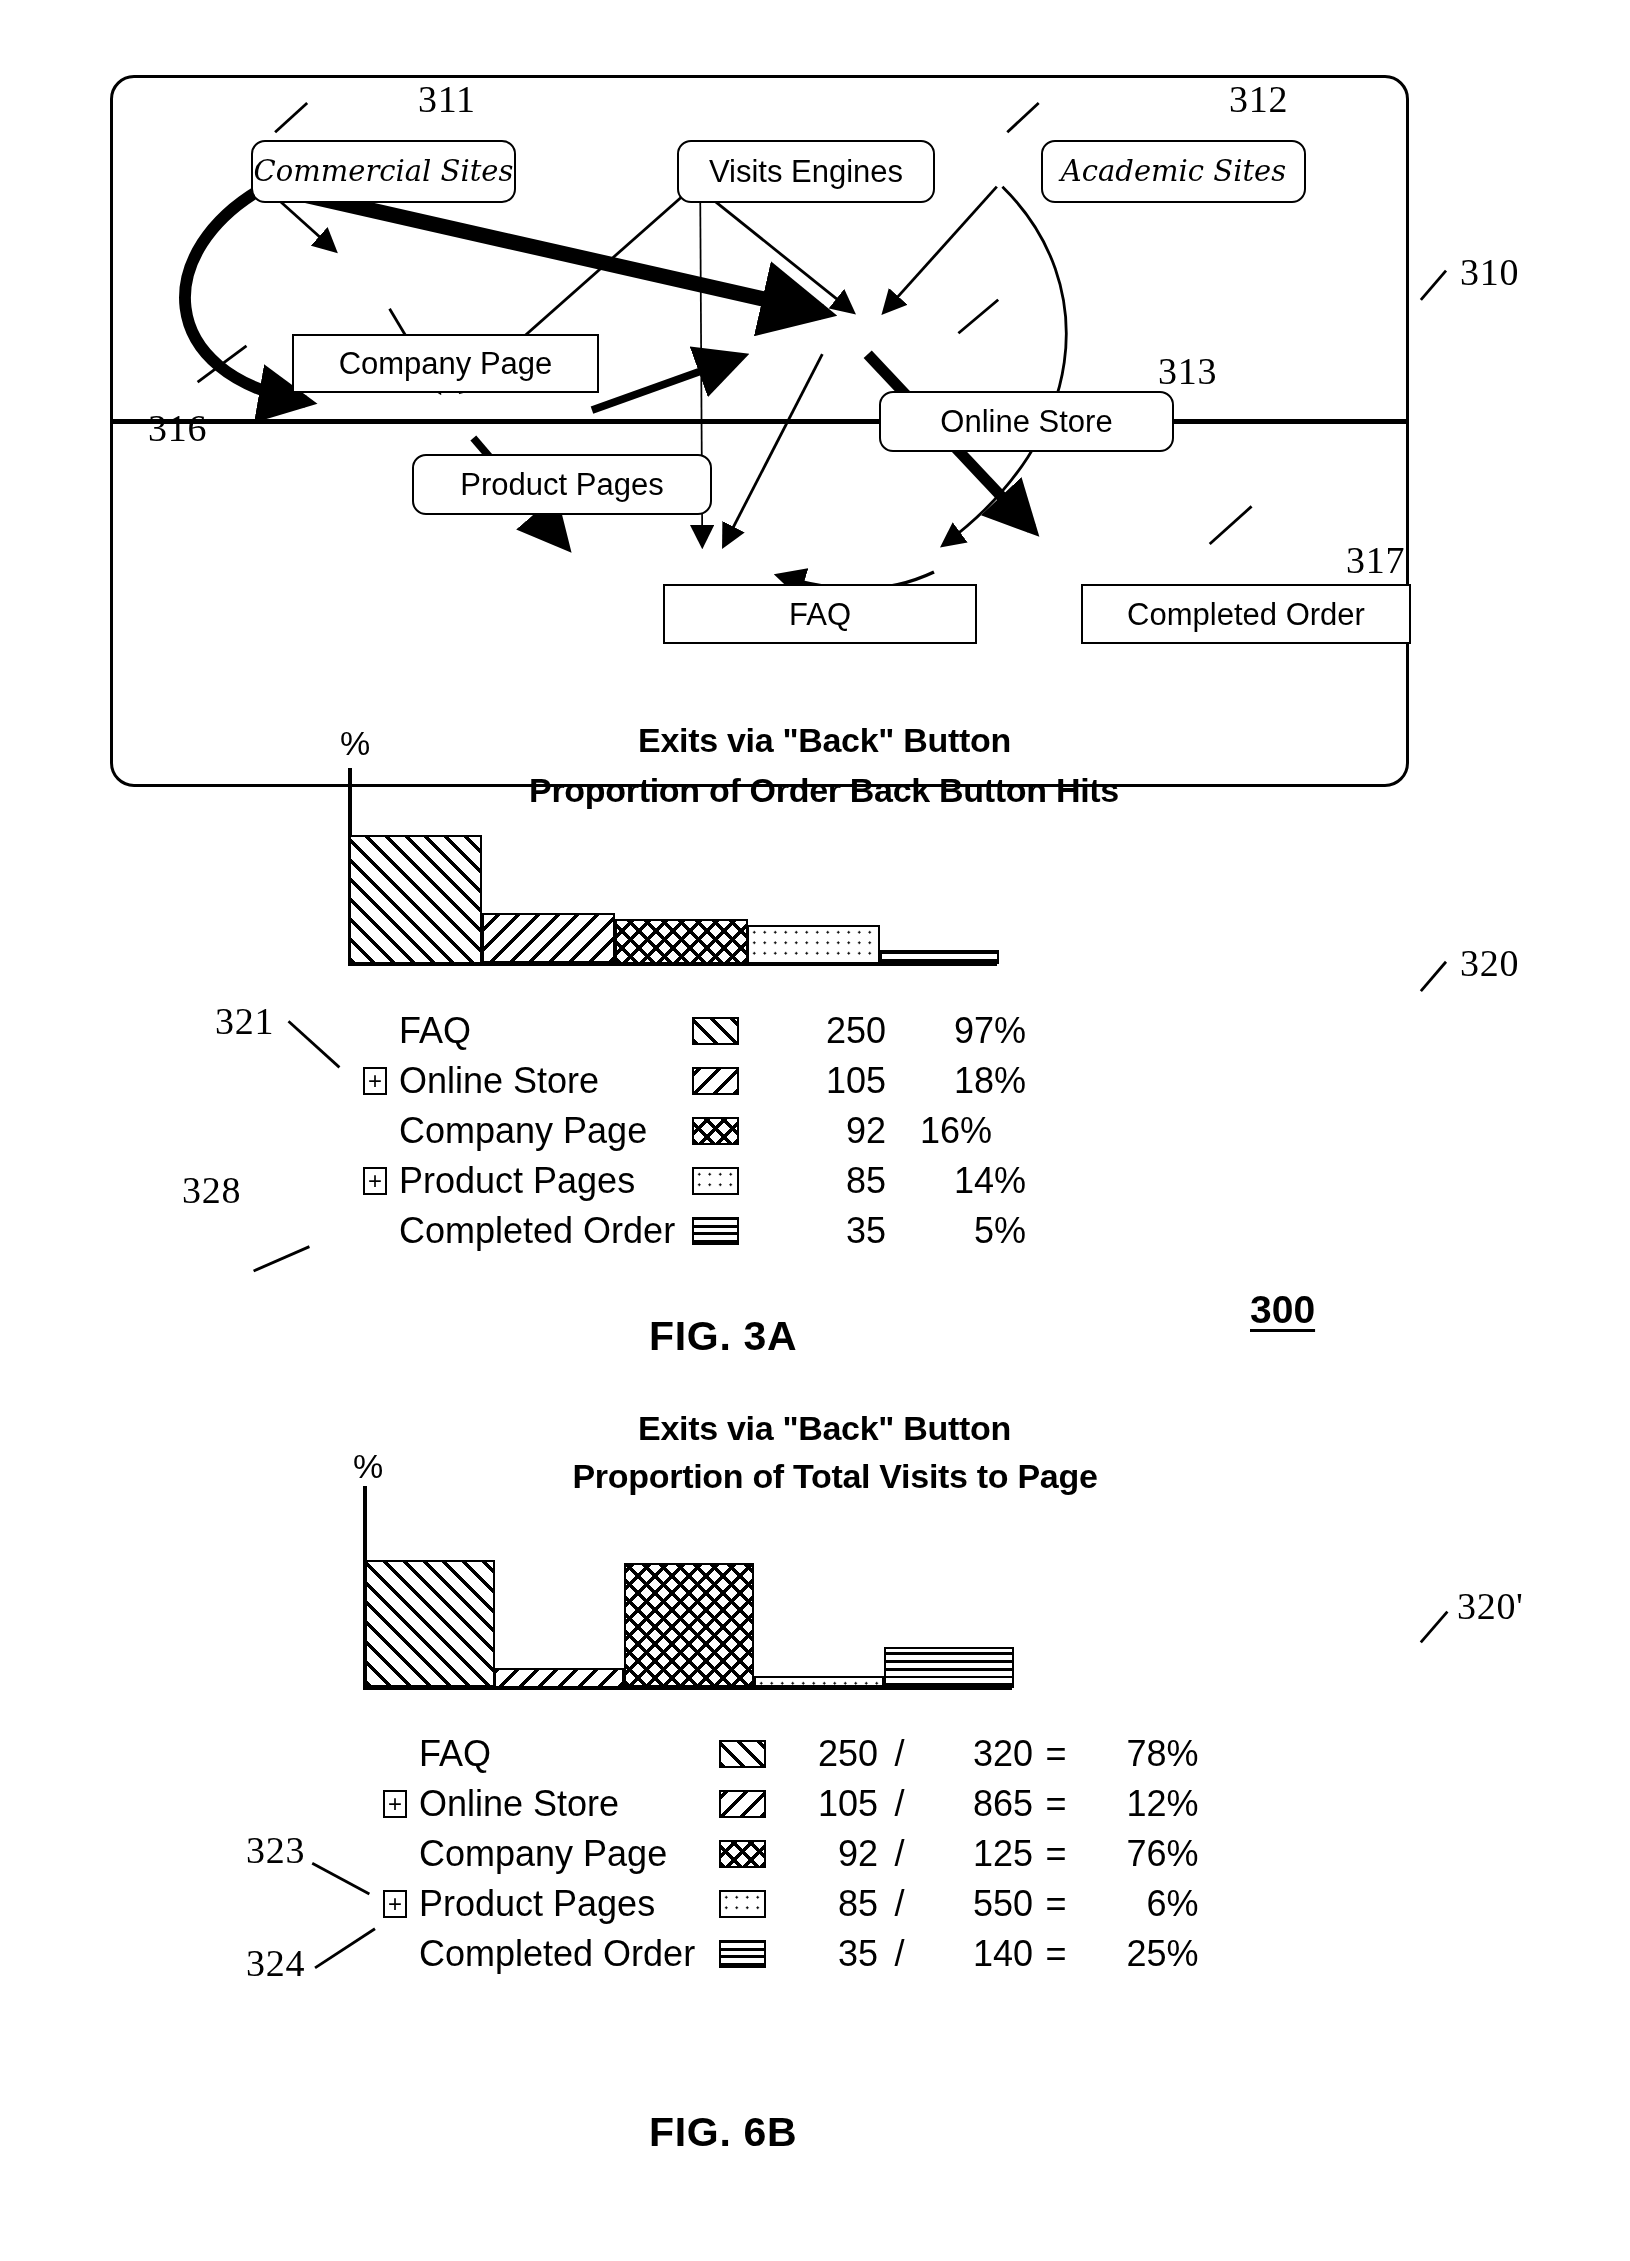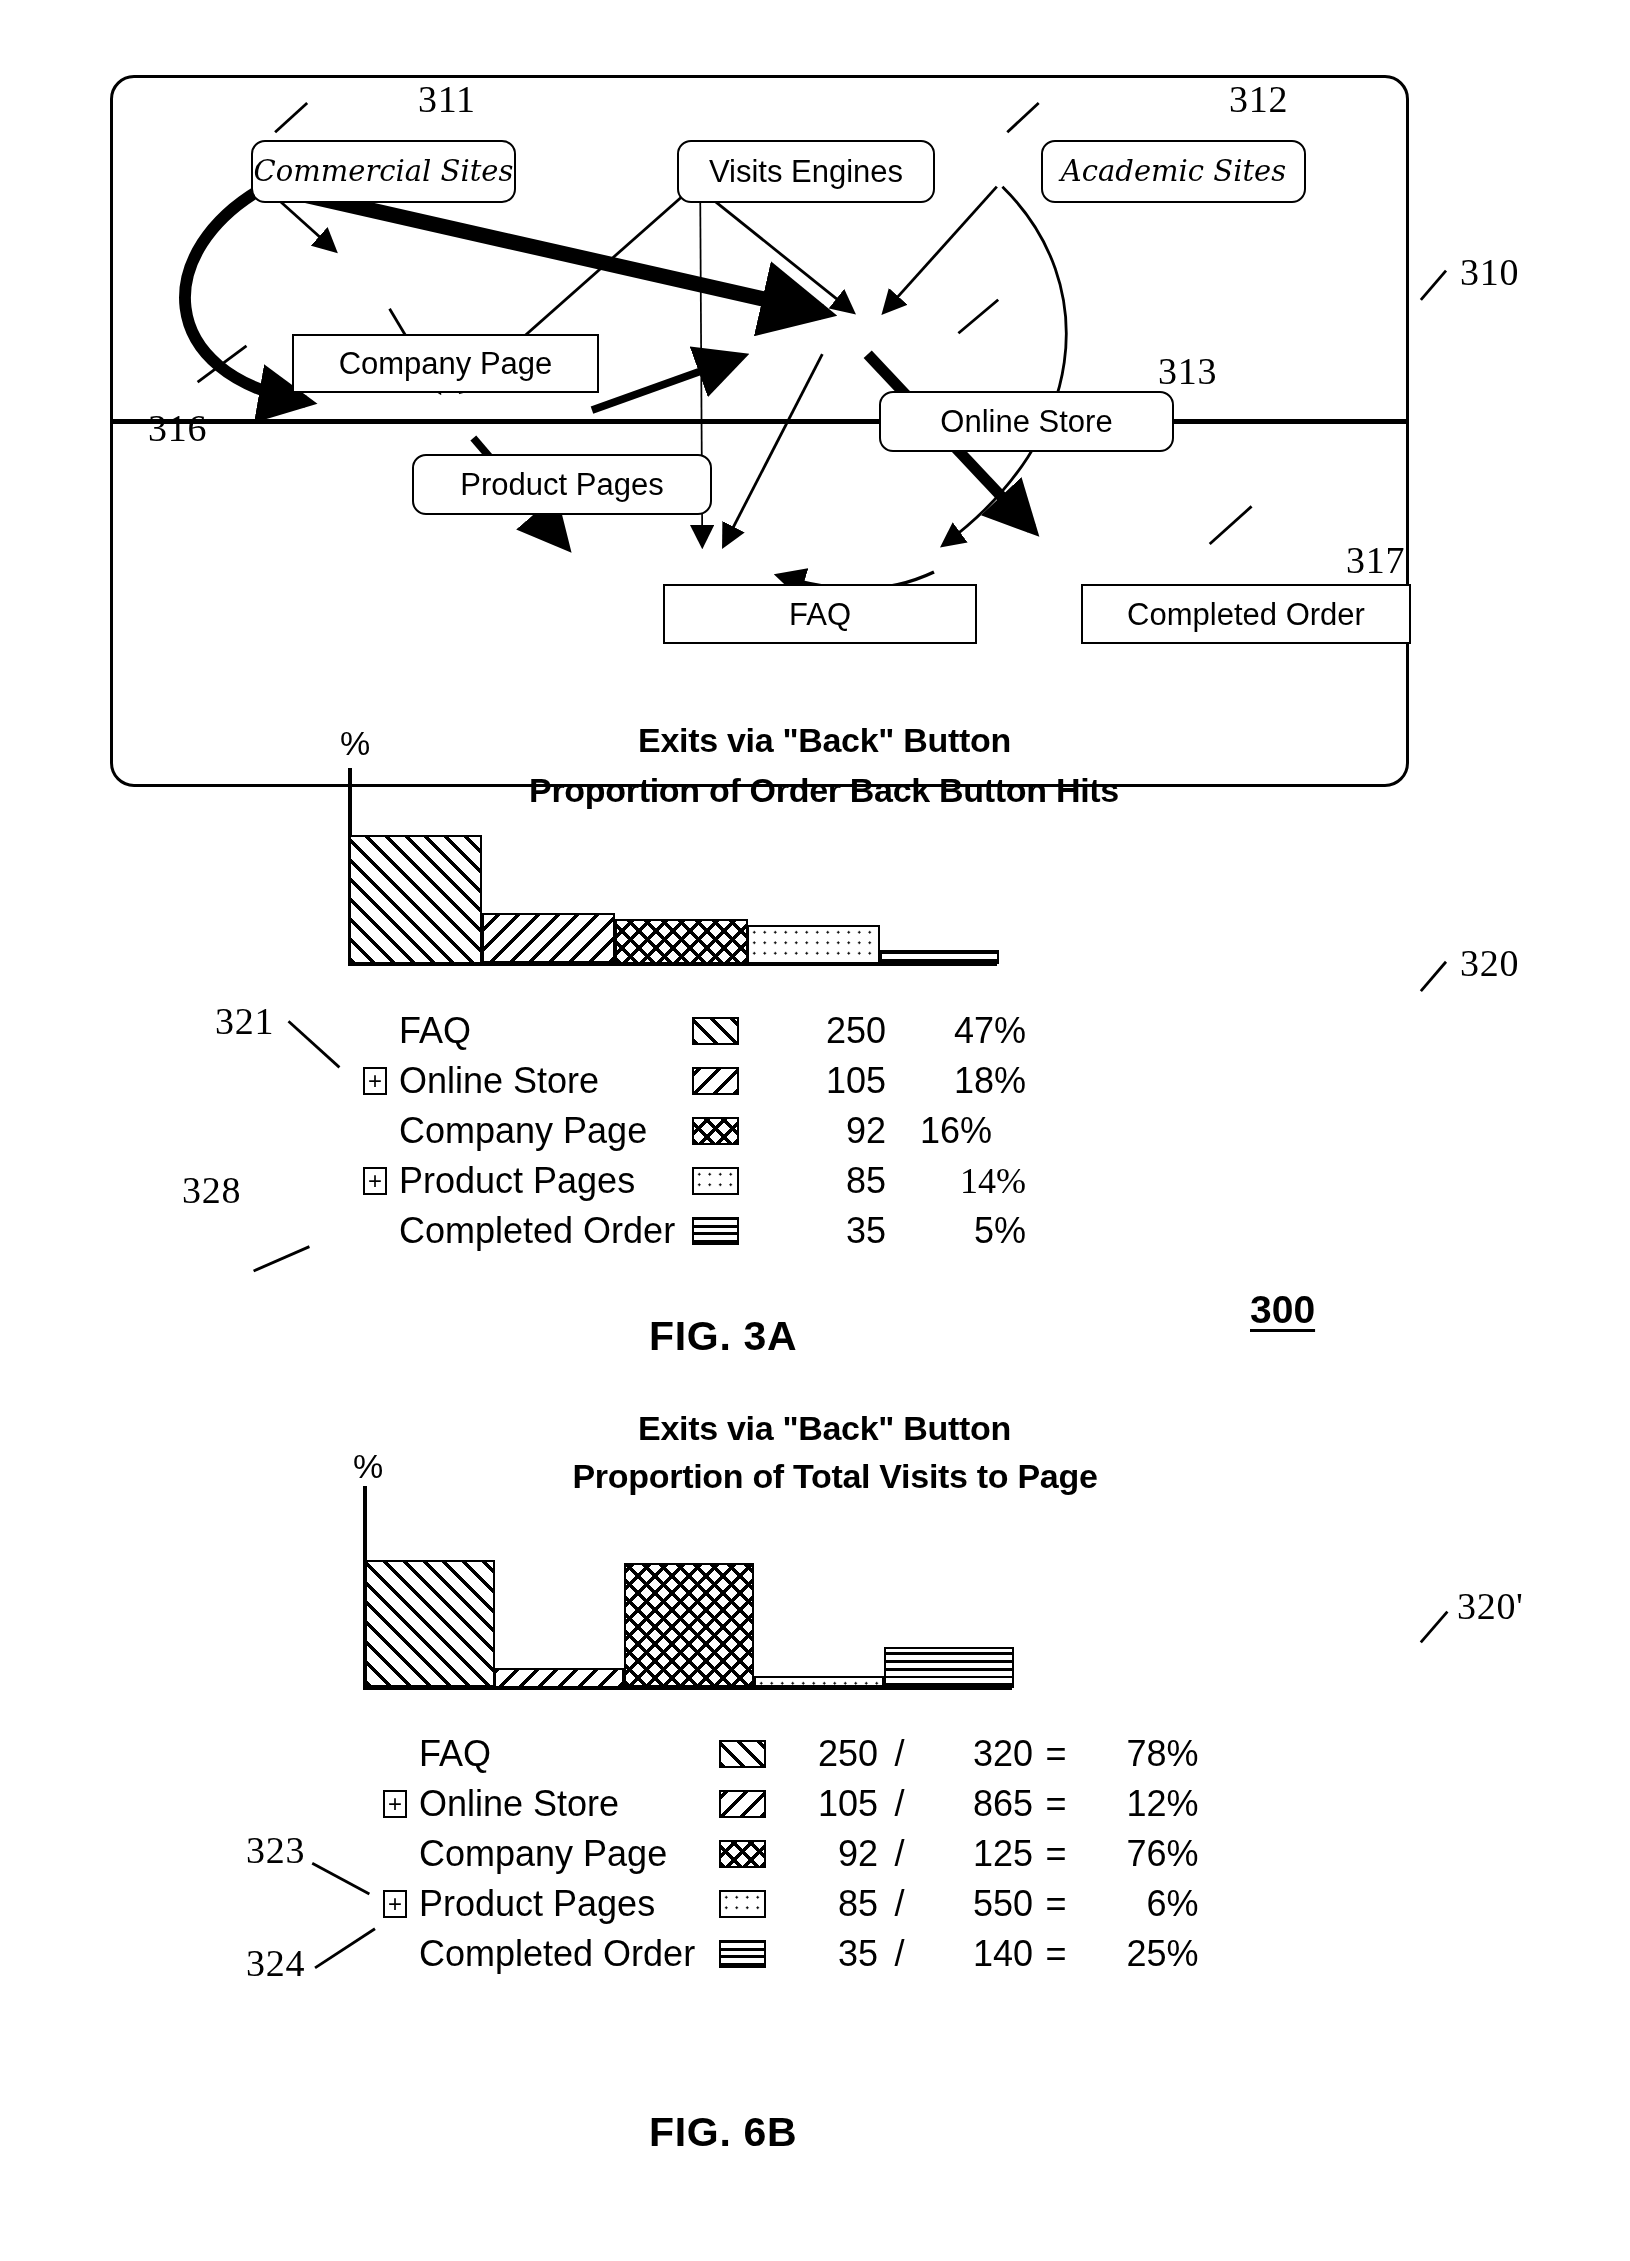--- a/index.html
+++ b/index.html
@@ -169,21 +169,21 @@
 <div class="bar fill-dot abs" style="left:747px;top:925px;width:133px;height:39px;"></div>
 <div class="bar fill-horz abs" style="left:880px;top:950px;width:119px;height:14px;"></div>
 
 <div class="legend" style="left:363px;top:1006px;width:782px;">
 
   <div class="legend-row">
     <span class="plus-slot"></span>
     <span class="lg-label" style="width:293px;">FAQ</span>
     <span class="swatch fill-fwd"></span>
     <span class="num" style="width:147px;">250</span>
-    <span class="pctcol" style="width:140px;">47%</span>
+    <span class="pctcol" style="width:140px;">97%</span>
   </div>
 
   <div class="legend-row">
     <span class="plus-slot">
       <span class="plusbox">+</span>
     </span>
     <span class="lg-label" style="width:293px;">Online Store</span>
     <span class="swatch fill-bwd"></span>
     <span class="num" style="width:147px;">105</span>
     <span class="pctcol" style="width:140px;">18%</span>
@@ -197,21 +197,21 @@
     <span class="pctcol" style="width:140px;text-align:center;">16%</span>
   </div>
 
   <div class="legend-row">
     <span class="plus-slot">
       <span class="plusbox">+</span>
     </span>
     <span class="lg-label" style="width:293px;">Product Pages</span>
     <span class="swatch fill-dot"></span>
     <span class="num" style="width:147px;">85</span>
-    <span class="pctcol" style="width:140px;font-family:Liberation Serif, serif;">14%</span>
+    <span class="pctcol" style="width:140px;">14%</span>
   </div>
 
   <div class="legend-row">
     <span class="plus-slot"></span>
     <span class="lg-label" style="width:293px;">Completed Order</span>
     <span class="swatch fill-horz"></span>
     <span class="num" style="width:147px;">35</span>
     <span class="pctcol" style="width:140px;">5%</span>
   </div>
 </div>

